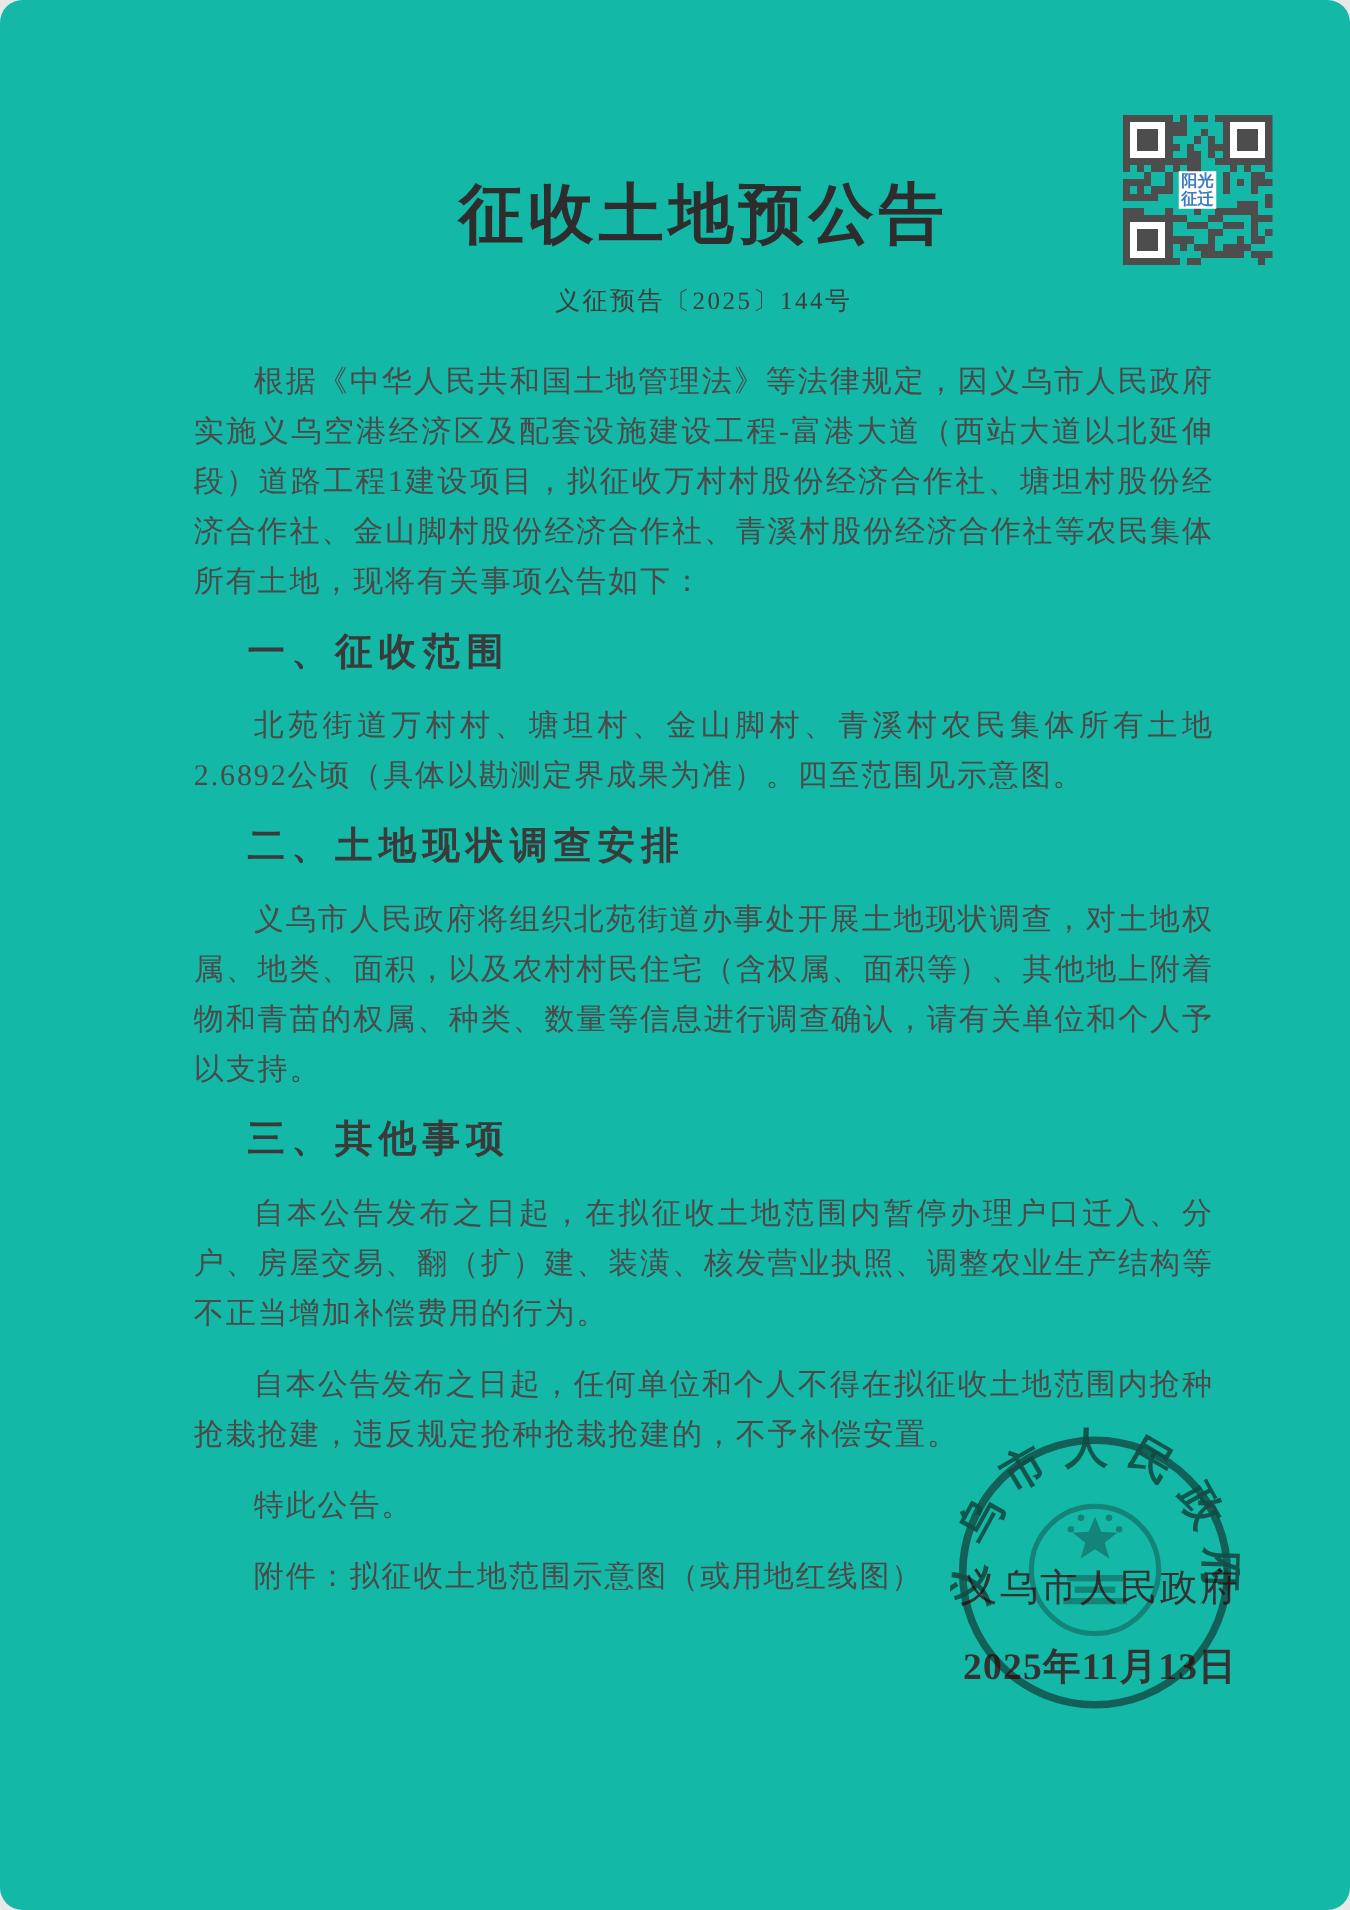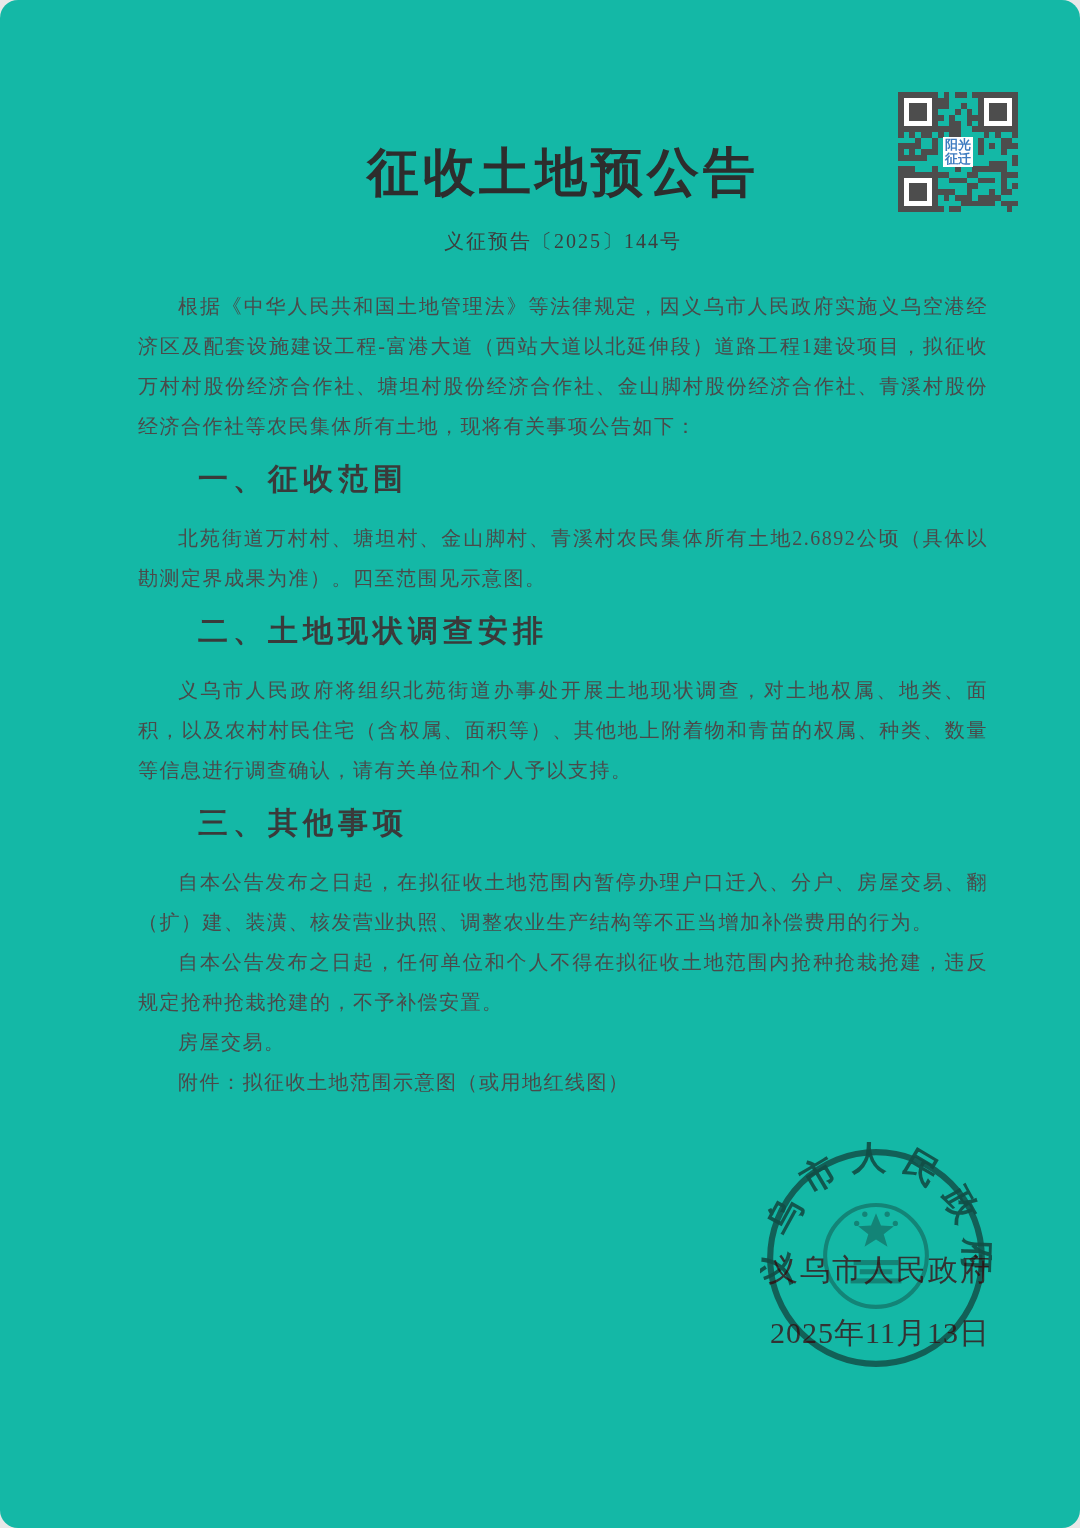--- a/index.html
+++ b/index.html
@@ -25,22 +25,22 @@
   }
   .doc-number{
     text-align:center;
     font-size:20px;
     line-height:34px;
     margin-top:24px;
     color:#3d3d3d;
     letter-spacing:2px;
   }
   p.body-par{
-    margin:0;
-    font-size:20px;
+    margin:17px;
+    font-size:24px;
     line-height:40px;
     letter-spacing:1.5px;
     text-align:justify;
     text-indent:2em;
     color:#4a4a4a;
   }
   p.intro{margin-top:28px;}
   h2.sec-heading{
     margin:14px 0 20px 0;
     font-family:"Liberation Sans","DejaVu Sans",sans-serif;
@@ -83,20 +83,21 @@
   .signature .issuer{
     font-size:30px;
     letter-spacing:2px;
     color:#333333;
   }
   .signature .date{
     margin-top:22px;
     font-size:30px;
     letter-spacing:1px;
     color:#333333;
+    font-weight:bold;
   }
   
   .seal{
     position:absolute;
     left:760px;top:1142px;
     width:232px;height:232px;
     z-index:3;
     mix-blend-mode:multiply;
     opacity:0.88;
     pointer-events:none;
@@ -261,21 +262,21 @@
 
     <h2 class="sec-heading">一、征收范围</h2>
     <p class="body-par">北苑街道万村村、塘坦村、金山脚村、青溪村农民集体所有土地2.6892公顷（具体以勘测定界成果为准）。四至范围见示意图。</p>
 
     <h2 class="sec-heading">二、土地现状调查安排</h2>
     <p class="body-par">义乌市人民政府将组织北苑街道办事处开展土地现状调查，对土地权属、地类、面积，以及农村村民住宅（含权属、面积等）、其他地上附着物和青苗的权属、种类、数量等信息进行调查确认，请有关单位和个人予以支持。</p>
 
     <h2 class="sec-heading">三、其他事项</h2>
     <p class="body-par">自本公告发布之日起，在拟征收土地范围内暂停办理户口迁入、分户、房屋交易、翻（扩）建、装潢、核发营业执照、调整农业生产结构等不正当增加补偿费用的行为。</p>
     <p class="body-par">自本公告发布之日起，任何单位和个人不得在拟征收土地范围内抢种抢栽抢建，违反规定抢种抢栽抢建的，不予补偿安置。</p>
-    <p class="body-par">房屋交易。</p>
+    <p class="body-par">特此公告。</p>
     <p class="body-par">附件：拟征收土地范围示意图（或用地红线图）</p>
   </div>
 
   <div class="signature">
     <div class="issuer">义乌市人民政府</div>
     <div class="date">2025年11月13日</div>
   </div>
 
   <div class="seal">
     <svg viewBox="0 0 228 228">

